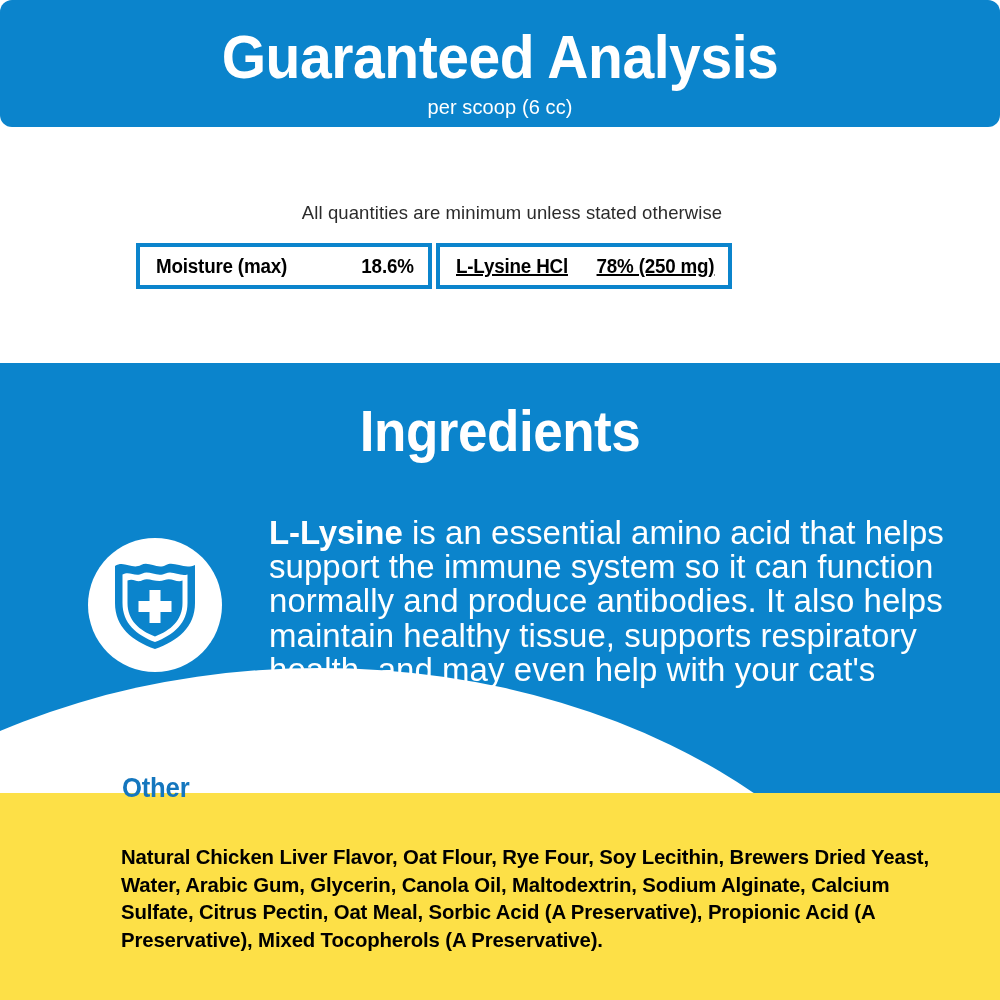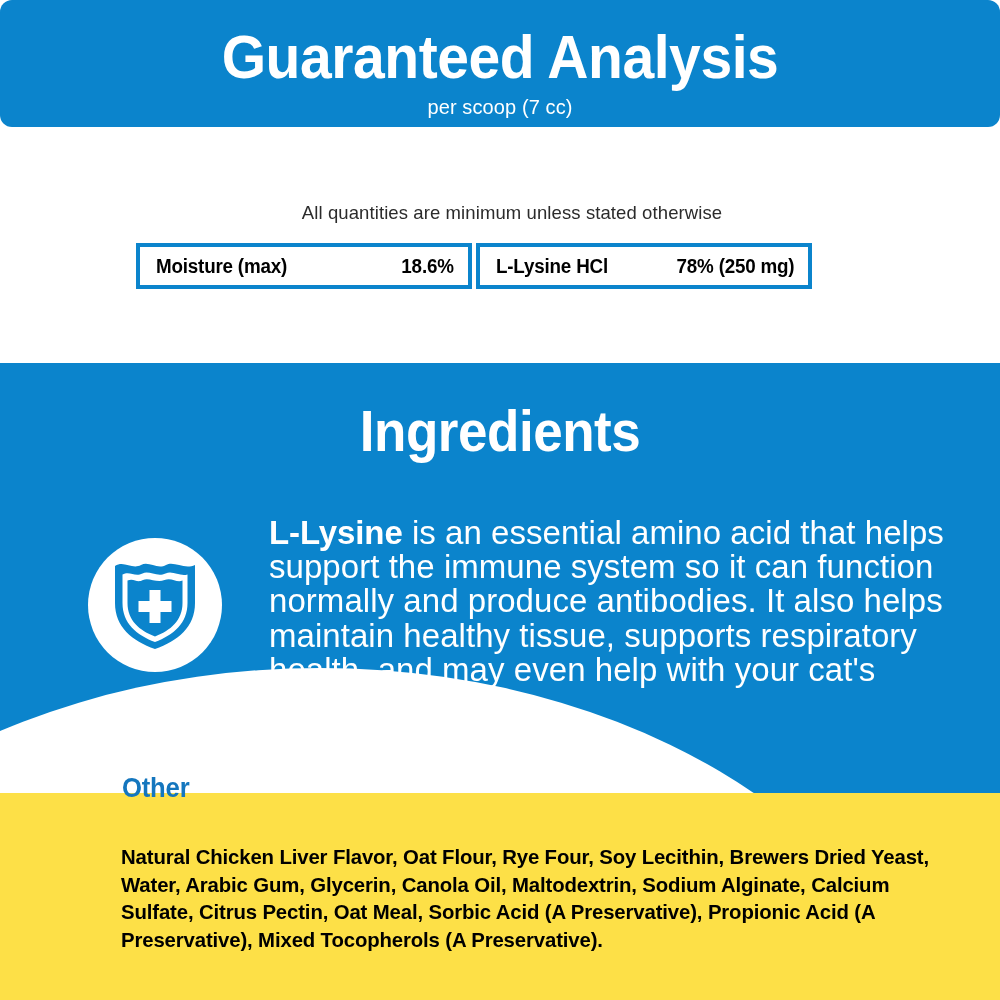--- a/index.html
+++ b/index.html
@@ -79,39 +79,39 @@
     color: #2b2b2b;
     font-size: 18.5px;
     line-height: 24px;
     letter-spacing: 0.1px;
     margin-left: 12px;
   }
   .analysis-table {
     position: absolute;
     left: 136px;
     top: 116px;
-    width: 676px;
+    width: 596px;
     height: 46px;
     display: flex;
     flex-direction: row;
     gap: 4px;
   }
   .analysis-cell {
     box-sizing: border-box;
     height: 46px;
     border: 4px solid #0b84cc;
     background: #ffffff;
     display: flex;
     flex-direction: row;
     align-items: center;
     justify-content: space-between;
     padding: 0 14px 0 16px;
   }
   .analysis-cell.cell-left  { width: 361px; }
-  .analysis-cell.cell-right { width: 361px; }
+  .analysis-cell.cell-right { width: 361px; text-decoration: underline; }
   .analysis-name,
   .analysis-value {
     color: #000000;
     font-family: "Liberation Sans Narrow", "Liberation Sans", sans-serif;
     font-weight: bold;
     font-size: 20px;
     line-height: 22px;
     letter-spacing: -0.2px;
     white-space: nowrap;
     transform: scaleX(0.94);
@@ -230,21 +230,21 @@
     transform-origin: 0% 0%;
   }
 </style>
 </head>
 <body>
 
 <div class="page">
 
   <div class="header-band">
     <div class="header-title">Guaranteed Analysis</div>
-    <div class="header-subtitle">per scoop (7 cc)</div>
+    <div class="header-subtitle">per scoop (6 cc)</div>
   </div>
 
   <div class="analysis-section">
     <div class="analysis-note">All quantities are minimum unless stated otherwise</div>
 
     <div class="analysis-table">
       <div class="analysis-cell cell-left">
         <span class="analysis-name">Moisture (max)</span>
         <span class="analysis-value">18.6%</span>
       </div>

